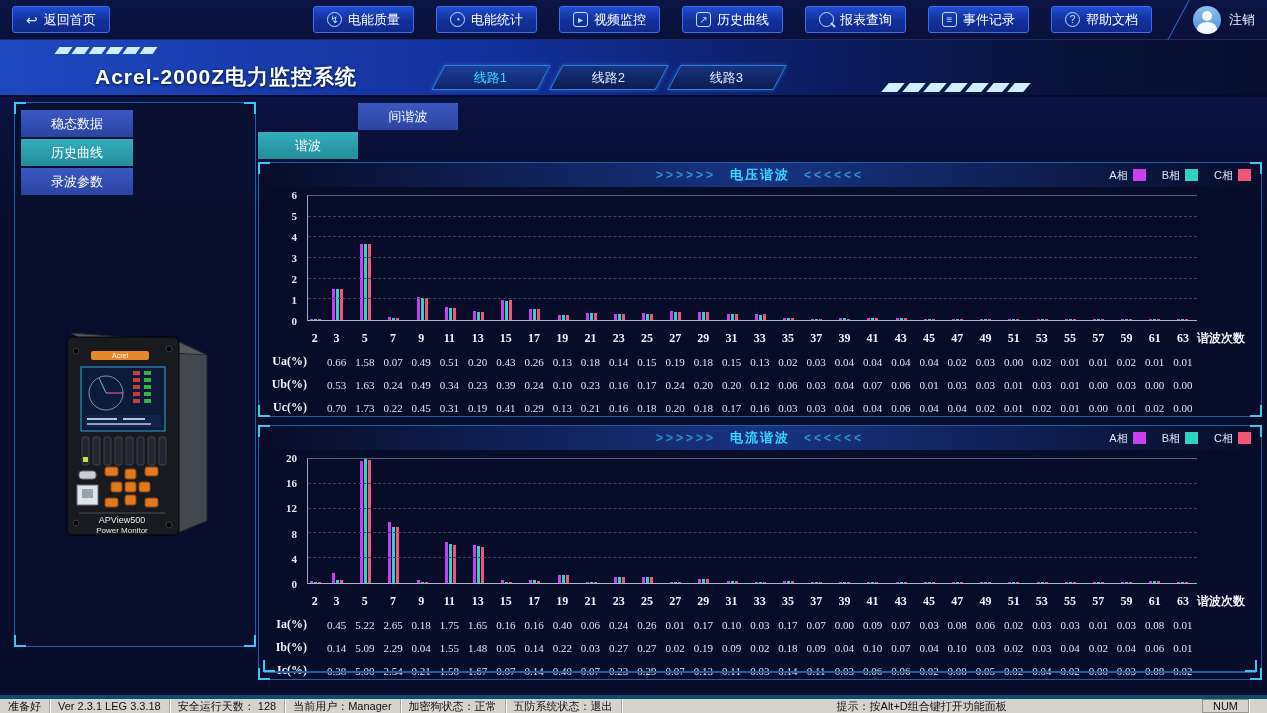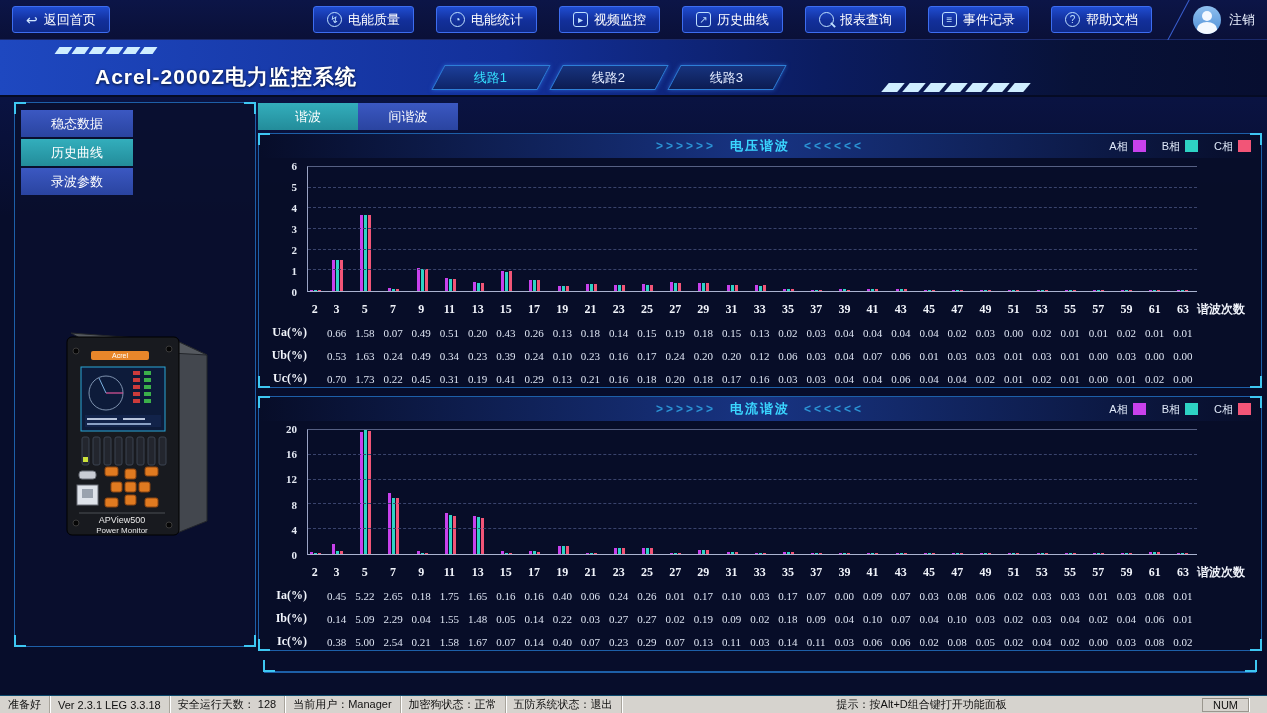--- a/index.html
+++ b/index.html
@@ -62,21 +62,21 @@
 
   #sidebar { position:absolute; left:14px; top:5px; width:242px; height:545px; border:1px solid #1d5fa8; background:rgba(9,15,46,.85); }
   .side-menu { padding:7px 0 0 6px; }
   .side-item { width:112px; height:27px; margin-bottom:2px; display:flex; align-items:center; justify-content:center; color:#fff; font-size:13px; background:linear-gradient(#3b58c2,#2a44a0); cursor:pointer; }
   .side-item.active { background:linear-gradient(#33aebc,#238c9a); }
   .device-wrap { position:absolute; left:50%; top:222px; transform:translateX(-50%); }
 
   #main { position:absolute; left:258px; top:0; width:1004px; height:580px; }
   .main-tabs { display:flex; margin-top:6px; }
   .mtab { width:100px; height:27px; display:flex; align-items:center; justify-content:center; color:#fff; font-size:13px; background:linear-gradient(#3b58c2,#2a44a0); cursor:pointer; }
-  .mtab.active { background:linear-gradient(#33aebc,#238c9a); }
+  .mtab.active { background:linear-gradient(#33aebc,#238c9a);margin-top:29px; }
 
   .panel { position:relative; height:255px; border:1px solid #1d5fa8; background:rgba(8,13,40,.9); margin-top:3px; }
   .panel + .panel { margin-top:8px; }
   .panel-head { height:24px; display:flex; align-items:center; justify-content:center; gap:14px; background:linear-gradient(90deg,rgba(25,50,140,.0),rgba(40,90,220,.5),rgba(25,50,140,.0)); position:relative; }
   .p-title { color:#3ad6ff; font-size:13px; font-weight:bold; letter-spacing:2px; }
   .p-arrows { color:#2e9fe0; font-size:12px; letter-spacing:3px; font-weight:bold; opacity:.9; }
   .legend { position:absolute; right:10px; top:0; height:24px; display:flex; align-items:center; gap:16px; }
   .leg-item { display:flex; align-items:center; gap:5px; color:#dfe8f8; font-size:11px; }
   .chip { width:13px; height:12px; display:inline-block; }
   .chip-a { background:var(--pa); } .chip-b { background:var(--pb); } .chip-c { background:var(--pc); }
@@ -98,21 +98,21 @@
   .htable { margin-top:2px; }
   .trow { display:flex; height:23px; align-items:center; }
   .tlabel { width:48px; flex:0 0 auto; text-align:right; font-family:"Liberation Serif", serif; font-weight:bold; font-size:12px; color:#f2f5fc; }
   .tvals { flex:1; }
   .tcell { text-align:center; font-family:"Liberation Serif", serif; font-size:11px; color:#dde4f2; }
   .tright { width:64px; flex:0 0 auto; }
 
   .bottom-deco { position:absolute; left:6px; right:6px; bottom:4px; height:12px; border-bottom:2px solid #1d5fa8; }
 
   
-  #statusbar { height:18px; background:#d6d3ce; border-top:1px solid #0c4a6e; display:flex; align-items:center; font-size:11px; color:#111; flex:0 0 auto; }
+  #statusbar { height:18px; background:#d6d3ce; border-top:4px solid #0c4a6e; display:flex; align-items:center; font-size:11px; color:#111; flex:0 0 auto; }
   .seg { padding:0 8px; border-right:1px solid #a8a49c; box-shadow:1px 0 0 #fff; height:100%; display:flex; align-items:center; white-space:nowrap; }
   .seg.hint { flex:1; border-right:none; box-shadow:none; padding-left:215px; }
   .seg.num { border:1px solid #9a968e; border-top-color:#8b877f; background:#d6d3ce; margin-right:18px; padding:0 10px; height:14px; }
 
   
   .dev-text { font-family:"Liberation Sans", sans-serif; fill:#e8e8e8; }
 </style>
 </head>
 <body>
 

